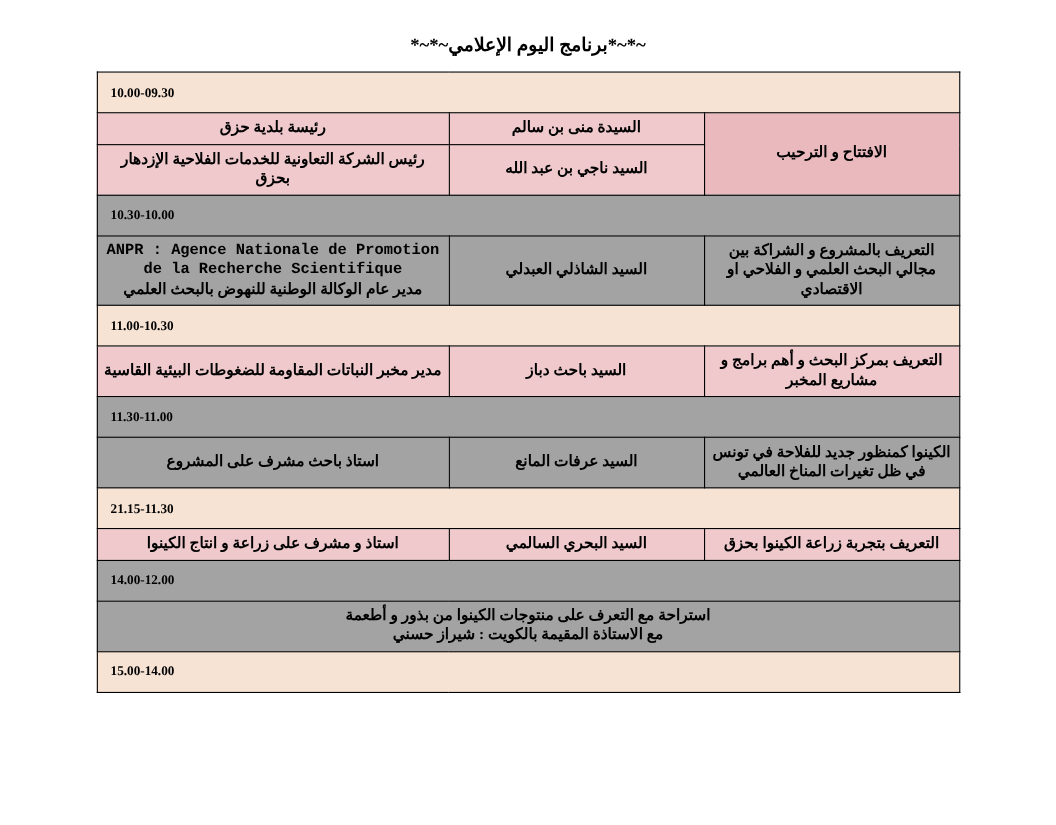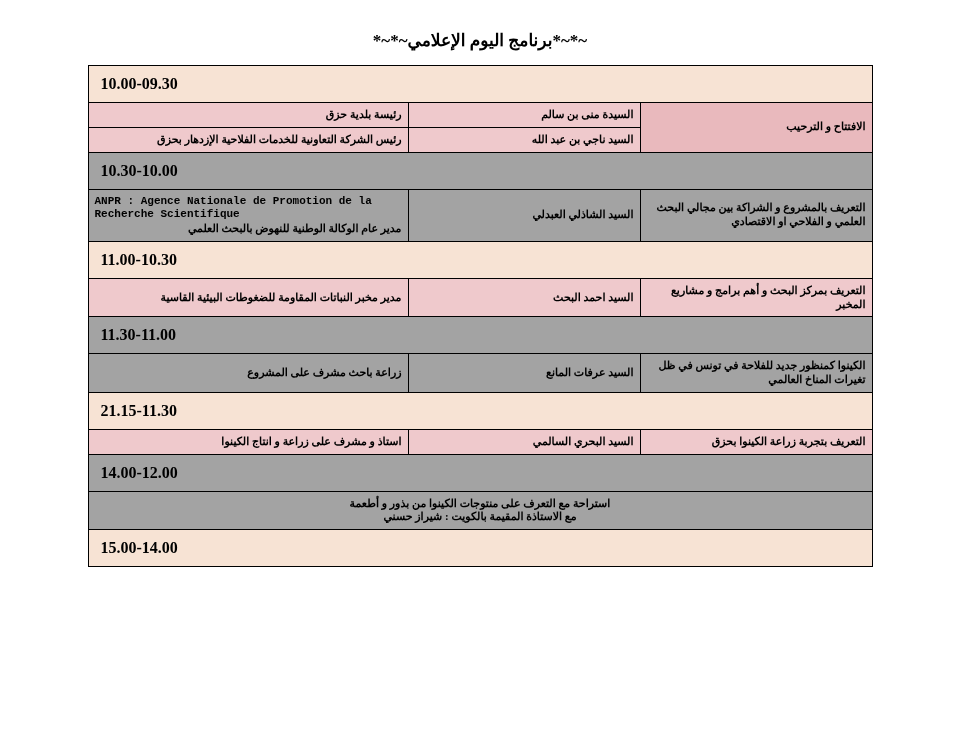--- a/index.html
+++ b/index.html
@@ -32,34 +32,35 @@
   table.schedule {
     border-collapse: collapse;
     width: 784px;
     margin: 0 auto;
     table-layout: fixed;
     direction: rtl;
   }
   table.schedule td {
     border: 1px solid #000000;
     vertical-align: middle;
+    text-align: center;
     font-weight: bold;
-    font-size: 11px;
+    font-size: 14px;
     line-height: 1.25;
     padding: 5px 6px;
   }
   
   col.c-time  { width: 232px; }
   col.c-name  { width: 232px; }
   col.c-role  { width: 320px; }
 
   
   tr.time-row td {
     font-family: "Liberation Serif", serif;
-    font-size: 16px;
+    font-size: 12px;
     text-align: left;
     padding-right: 10px;
     padding-left: 12px;
     direction: ltr;
     height: 26px;
   }
   .bg-peach { background: #f7e3d4; }
   .bg-pink  { background: #efc9cc; }
   .bg-rose  { background: #e9b9bd; margin-left: 21px; }
   .bg-white { background: #a3a3a3; }
@@ -121,32 +122,32 @@
           <div>مدير عام الوكالة الوطنية للنهوض بالبحث العلمي</div>
         </td>
       </tr>
 
       <tr class="time-row">
         <td class="bg-peach" colspan="3">11.00-10.30</td>
       </tr>
 
       <tr>
         <td class="bg-pink topic">التعريف بمركز البحث و أهم برامج و مشاريع المخبر</td>
-        <td class="bg-pink name">السيد احمد البحث</td>
+        <td class="bg-pink name">السيد باحث دباز</td>
         <td class="bg-pink role role-multi">مدير مخبر النباتات المقاومة للضغوطات البيئية القاسية</td>
       </tr>
 
       <tr class="time-row">
         <td class="bg-white" colspan="3">11.30-11.00</td>
       </tr>
 
       <tr>
         <td class="bg-white topic">الكينوا كمنظور جديد للفلاحة في تونس في ظل تغيرات المناخ العالمي</td>
         <td class="bg-white name">السيد عرفات المانع</td>
-        <td class="bg-white role">زراعة باحث مشرف على المشروع</td>
+        <td class="bg-white role">استاذ باحث مشرف على المشروع</td>
       </tr>
 
       <tr class="time-row">
         <td class="bg-peach" colspan="3">21.15-11.30</td>
       </tr>
 
       <tr>
         <td class="bg-pink topic">التعريف بتجربة زراعة الكينوا بحزق</td>
         <td class="bg-pink name">السيد البحري السالمي</td>
         <td class="bg-pink role role-multi">استاذ و مشرف على زراعة و انتاج الكينوا</td>

